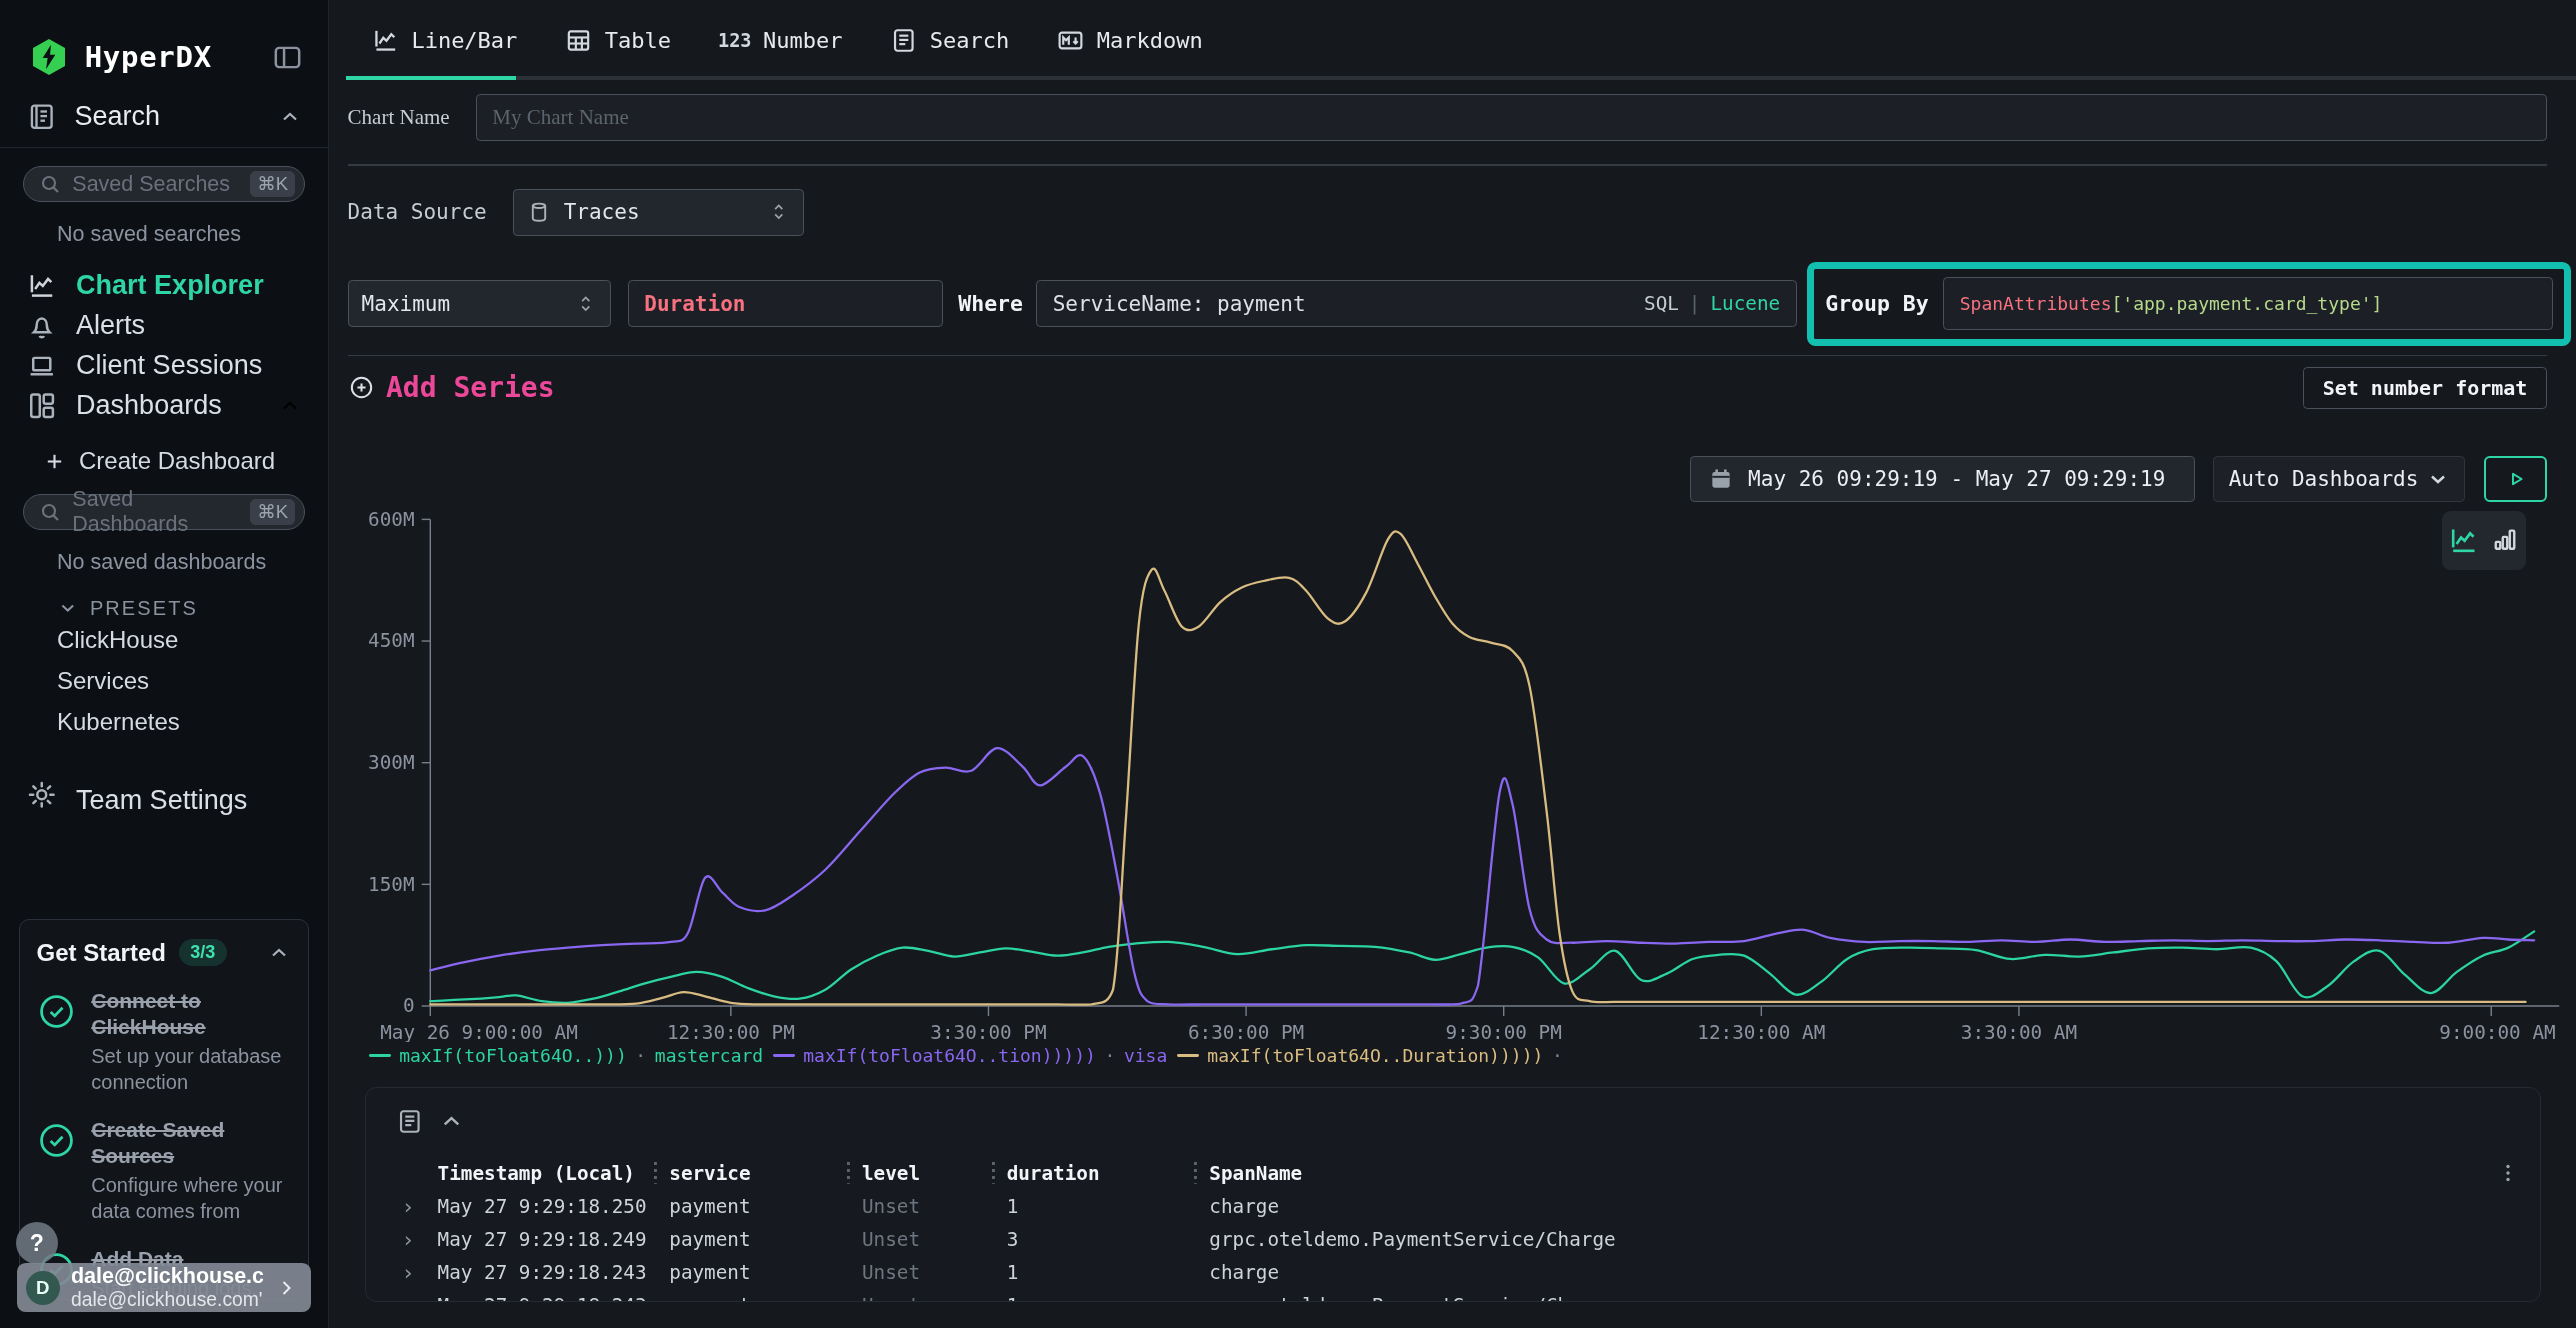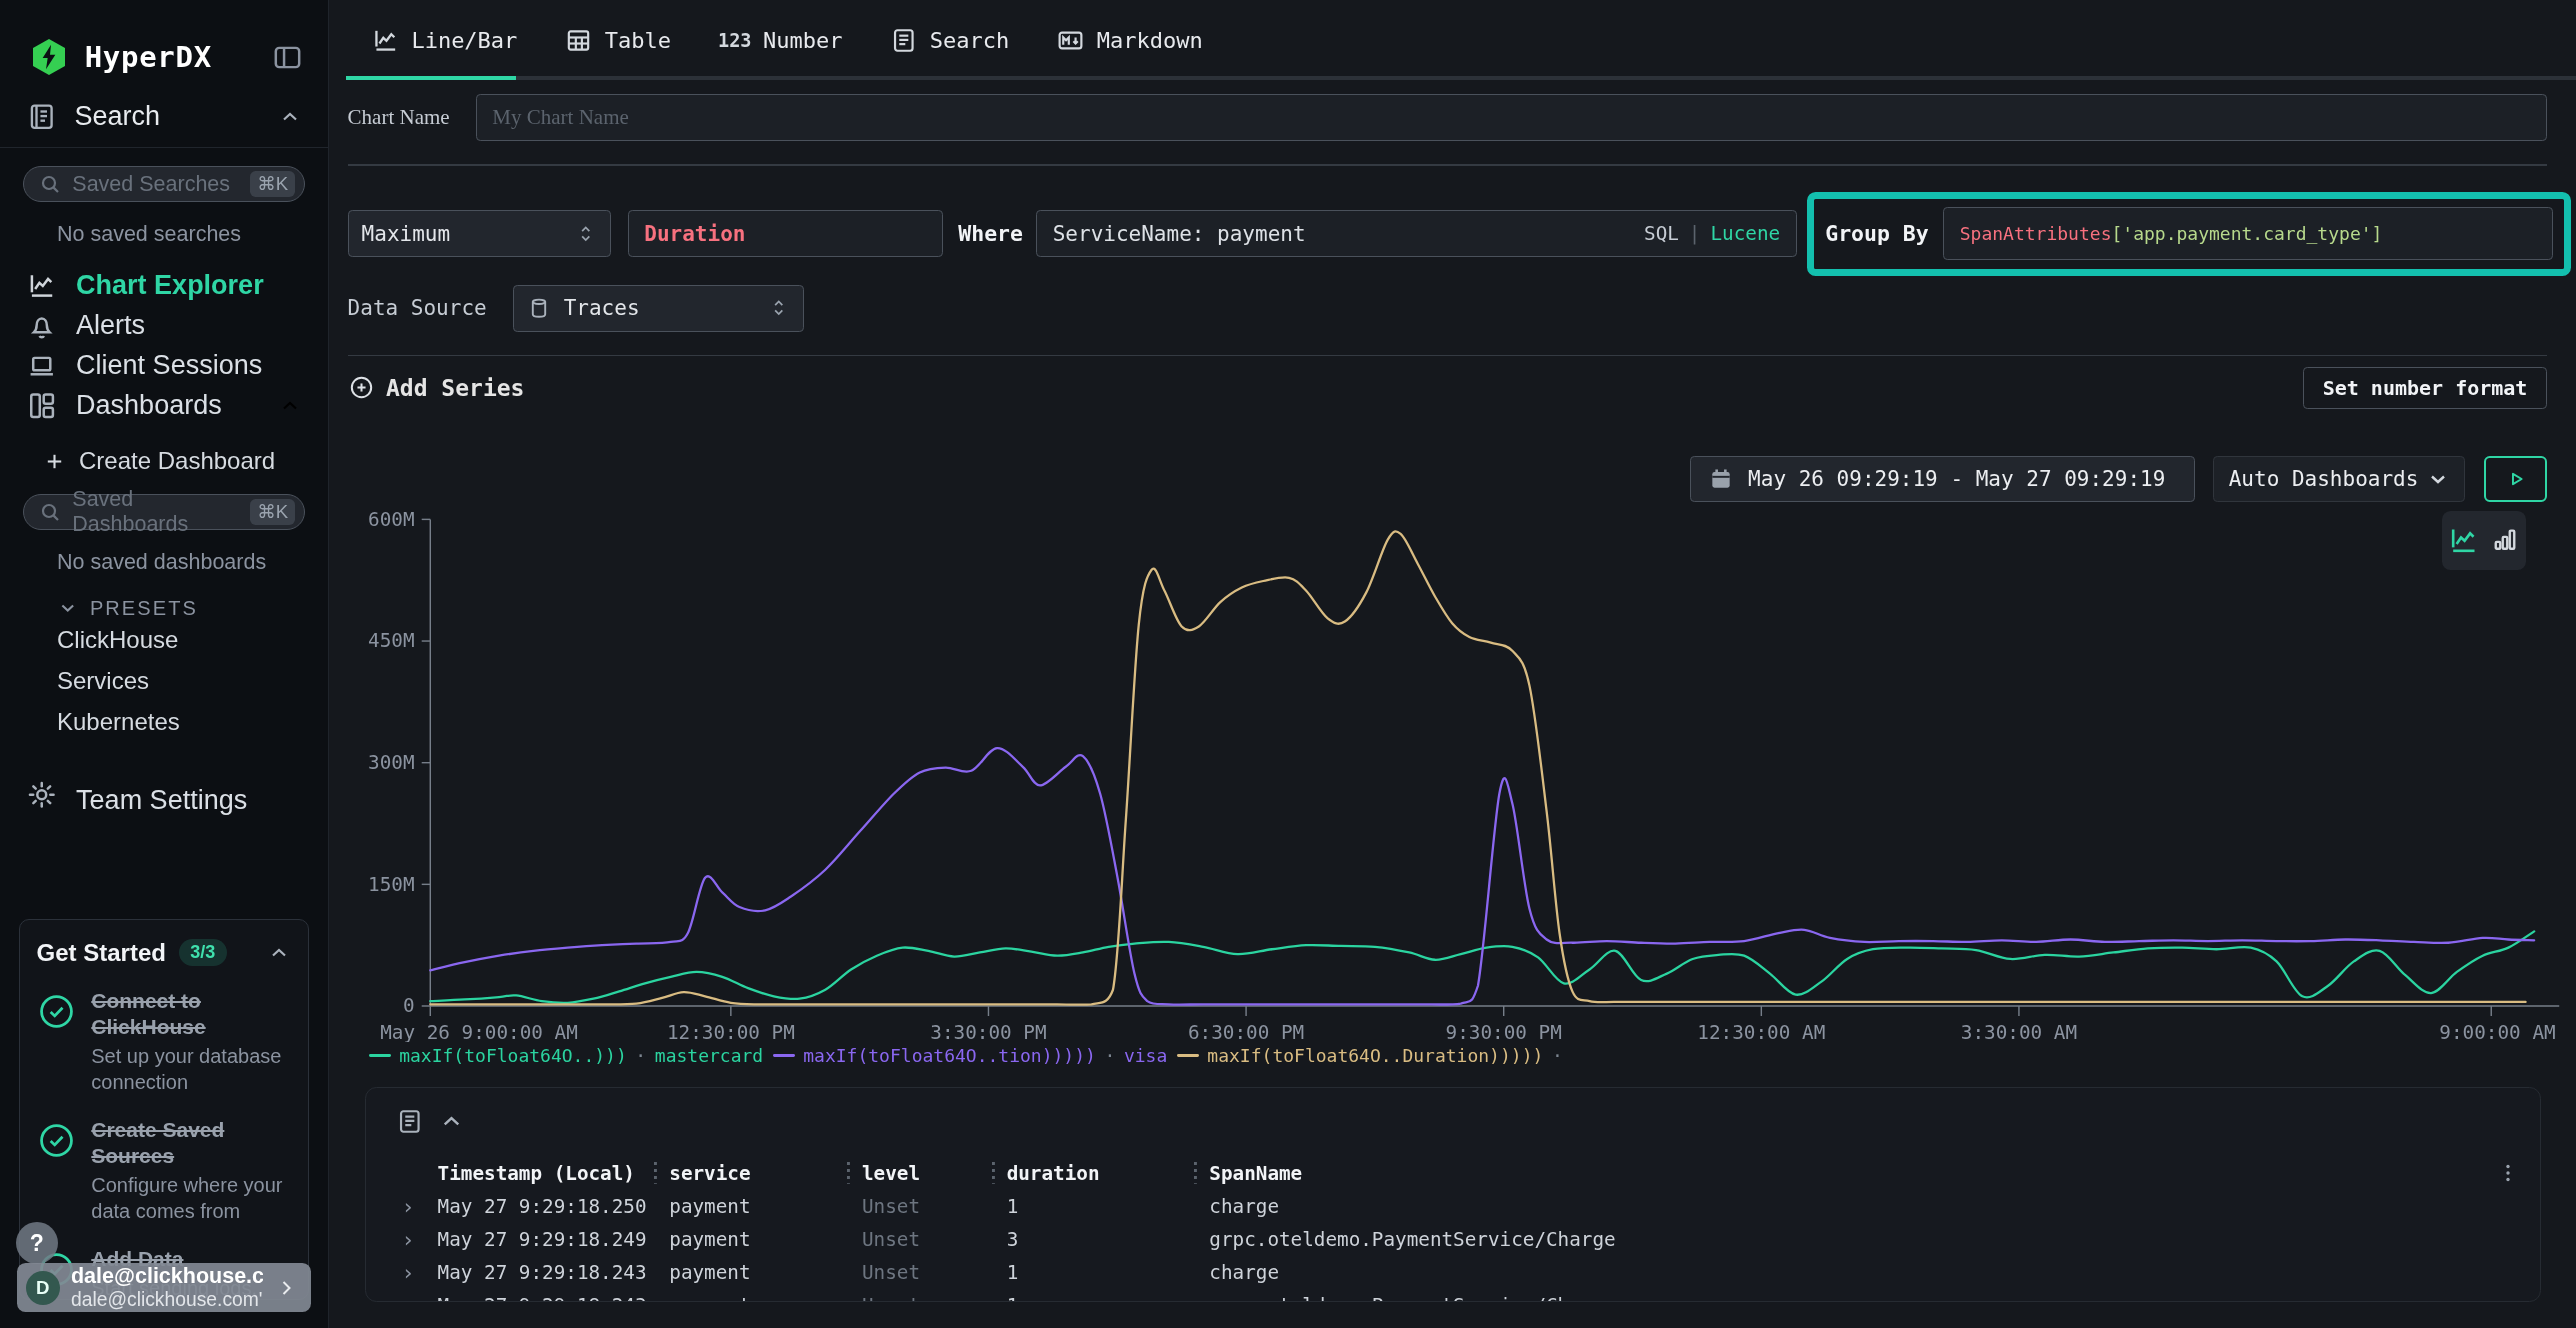--- a/index.html
+++ b/index.html
@@ -101,21 +101,21 @@
   .lang .bar { color:#5b636d; }
   .lang .lucene { color:#2fd6a5; cursor:pointer; }
   .groupby-anno { margin-left:10px; margin-right:-24px; border:7.2px solid #13bfae; border-radius:8.6px;
     padding:8.6px 11.4px; display:flex; align-items:center; gap:14.3px; background:#15181d; flex:1; }
   .gb-label { color:#f2f4f7; font-weight:bold; font-size:21.5px; white-space:nowrap; }
   .gb-input { flex:1; height:53px; font-size:18px; }
   .gb-fn { color:#f7717f; }
   .gb-arg { color:#b7d98c; }
 
   .row-series { margin-top:10px; height:43px; }
-  .add-series { display:flex; align-items:center; gap:11.4px; color:#e5e5e5; font-size:23px;
+  .add-series { display:flex; align-items:center; gap:11.4px; color:#ec4899; font-size:28px;
     font-weight:bold; cursor:pointer; }
   .btn-number-format { margin-left:auto; border:1.4px solid #4a515b; border-radius:4.3px; height:42px;
     display:flex; align-items:center; padding:0 18.6px; color:#f2f4f7; font-weight:bold; font-size:20px; cursor:pointer; }
 
   .row-toolbar { margin-top:47px; height:46px; justify-content:flex-end; gap:18.6px; }
   .date-box { width:505px; height:46px; background:#22262d; border:1.4px solid #4a515b; border-radius:4.3px;
     display:flex; align-items:center; gap:14.3px; padding:0 17px; font-size:21px; color:#eceef1; cursor:pointer; }
   .cal-ic { display:flex; }
   .gran-box { width:252px; height:46px; background:#1d2127; border:1.4px solid #30353c; border-radius:4.3px;
     display:flex; align-items:center; padding:0 14.3px; font-size:21px; color:#eceef1; cursor:pointer; }
@@ -396,20 +396,39 @@
   <div class="form">
     <div class="frow row-chart-name">
       <span class="flabel">Chart Name</span>
       <div class="txt-input">
         <input class="native" placeholder="My Chart Name" style="">
       </div>
     </div>
 
     <div class="divider"></div>
 
+    <div class="frow row-data-source">
+      <span class="flabel">Data Source</span>
+      <div class="select">
+        <span class="dbic">
+            <svg class="ic" width="24" height="24" viewBox="0 0 24 24" fill="none" stroke="currentColor" stroke-width="1.9">
+              <ellipse cx="12" cy="5.8" rx="6.2" ry="2.2"></ellipse>
+              <path d="M5.8 5.8 v12.4 c0 1.6 3 2.6 6.2 2.6 s6.2-1 6.2-2.6 V5.8"></path>
+            </svg>
+          </span>
+        <span>Traces</span>
+        <span class="updown">
+            <svg class="ic" width="21.5" height="21.5" viewBox="0 0 24 24" fill="none" stroke="currentColor" stroke-width="2">
+              <polyline points="8,9 12,5 16,9"></polyline>
+              <polyline points="8,15 12,19 16,15"></polyline>
+            </svg>
+          </span>
+      </div>
+    </div>
+
     <div class="frow row-metric">
       <div class="select sel-agg">
         <span>Maximum</span>
         <span class="updown">
             <svg class="ic" width="21.5" height="21.5" viewBox="0 0 24 24" fill="none" stroke="currentColor" stroke-width="2">
               <polyline points="8,9 12,5 16,9"></polyline>
               <polyline points="8,15 12,19 16,15"></polyline>
             </svg>
           </span>
       </div>
@@ -424,39 +443,20 @@
           <span class="bar">|</span>
           <span class="lucene">Lucene</span>
         </span>
       </div>
       <div class="groupby-anno">
         <span class="gb-label">Group By</span>
         <div class="txt-input gb-input">
           <span class="gb-fn">SpanAttributes</span>
             <span class="gb-arg">['app.payment.card_type']</span>
         </div>
-      </div>
-    </div>
-
-    <div class="frow row-data-source">
-      <span class="flabel">Data Source</span>
-      <div class="select">
-        <span class="dbic">
-            <svg class="ic" width="24" height="24" viewBox="0 0 24 24" fill="none" stroke="currentColor" stroke-width="1.9">
-              <ellipse cx="12" cy="5.8" rx="6.2" ry="2.2"></ellipse>
-              <path d="M5.8 5.8 v12.4 c0 1.6 3 2.6 6.2 2.6 s6.2-1 6.2-2.6 V5.8"></path>
-            </svg>
-          </span>
-        <span>Traces</span>
-        <span class="updown">
-            <svg class="ic" width="21.5" height="21.5" viewBox="0 0 24 24" fill="none" stroke="currentColor" stroke-width="2">
-              <polyline points="8,9 12,5 16,9"></polyline>
-              <polyline points="8,15 12,19 16,15"></polyline>
-            </svg>
-          </span>
       </div>
     </div>
 
     <div class="divider"></div>
 
     <div class="frow row-series">
       <div class="add-series">
         <svg class="ic" width="27" height="27" viewBox="0 0 24 24" fill="none" stroke="#dde1e6" stroke-width="1.8">
             <circle cx="12" cy="12" r="8.6"></circle>
             <line x1="12" y1="8.4" x2="12" y2="15.6"></line>

